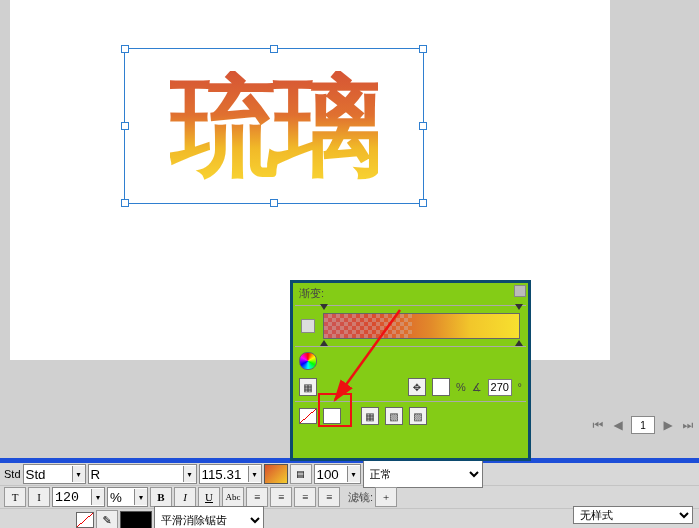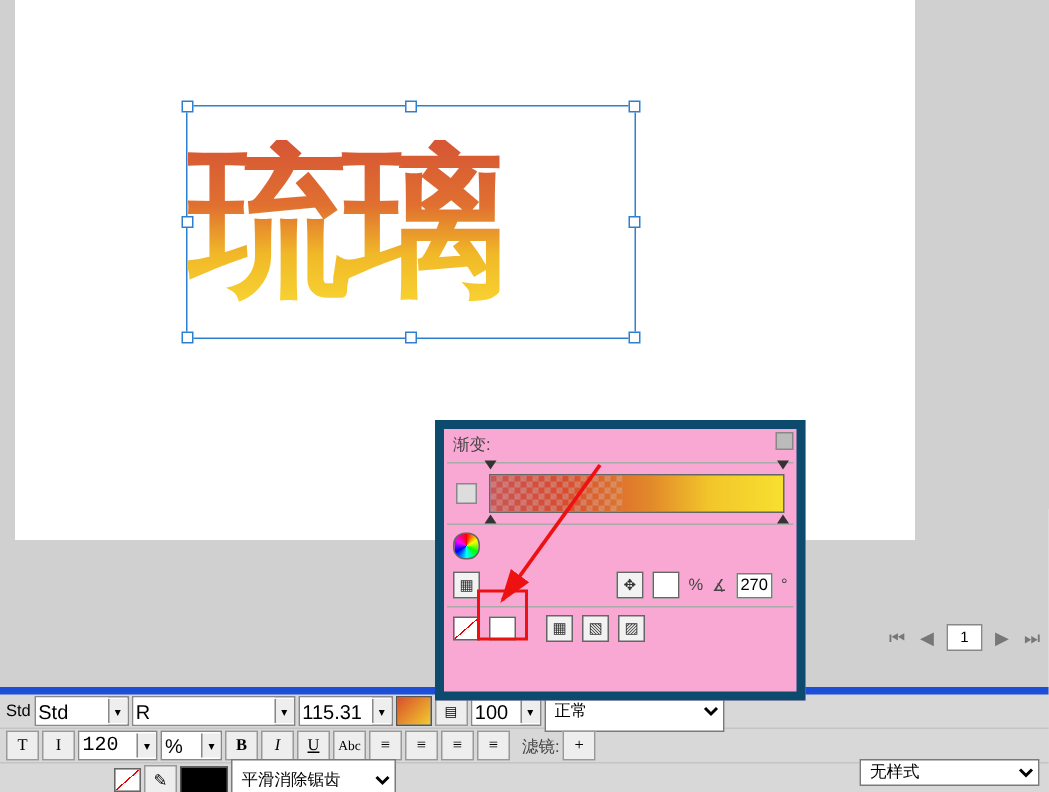--- a/index.html
+++ b/index.html
@@ -1,24 +1,24 @@
 <!DOCTYPE html>
 <html><head>
 <meta charset="utf-8">
 <style>
   html, body { margin:0; padding:0; width:699px; height:528px; background:#d0d0d0; font-family:"Microsoft YaHei", Arial, sans-serif; font-size:11px; overflow:hidden; color:#000; }
   .canvas-area { position:absolute; left:10px; top:0; width:600px; height:360px; background:#fff; }
-  .text-frame { position:absolute; left:114px; top:70px; width:298px; height:154px; border:1px solid #2f7fd0; background:transparent; display:flex; align-items:center; justify-content:flex-start; }
+  .text-frame { position:absolute; left:114px; top:48px; width:298px; height:154px; border:1px solid #2f7fd0; background:transparent; display:flex; align-items:center; justify-content:center; }
   .text-frame .txt { font-size:110px; font-weight:bold; line-height:1; background:linear-gradient(to bottom,#d65535 0%,#e07030 40%,#f1b928 70%,#f8d332 100%); -webkit-background-clip:text; background-clip:text; color:transparent; letter-spacing:-6px; }
   .handle { position:absolute; width:6px; height:6px; background:#fff; border:1px solid #2f7fd0; }
   .h-tl { left:-4px; top:-4px; } .h-tr { right:-4px; top:-4px; } .h-bl { left:-4px; bottom:-4px; } .h-br { right:-4px; bottom:-4px; }
   .h-tm { left:50%; margin-left:-4px; top:-4px; } .h-bm { left:50%; margin-left:-4px; bottom:-4px; }
   .h-ml { left:-4px; top:50%; margin-top:-4px; } .h-mr { right:-4px; top:50%; margin-top:-4px; }
 
-  .gradient-panel { position:absolute; left:290px; top:280px; width:235px; height:175px; background:#f9a8d4; border:6px solid #0c4a6e; z-index:5; }
+  .gradient-panel { position:absolute; left:290px; top:280px; width:235px; height:175px; background:#84cc16; border:3px solid #0c4a6e; z-index:5; }
   .row { display:flex; align-items:center; padding:3px 6px; gap:4px; }
   .lbl { color:#444; }
   select, input[type=text] { font-size:11px; border:1px solid #7a7a7a; background:#fff; height:17px; box-sizing:border-box; padding:0 2px; }
   .drop-wide { flex:1; }
   .sep { height:1px; background:#aaa; margin:1px 2px; }
   .grad-bar-row { display:flex; align-items:center; padding:6px 8px; gap:8px; }
   .lock { width:12px; height:12px; border:1px solid #888; background:#ddd; }
   .grad-bar { position:relative; flex:1; height:24px; background:linear-gradient(to right,#c55 0%,#d94b2e 25%,#e28a2a 55%,#f2c62b 75%,#f7e02f 100%); border:1px solid #666; }
   .checker { position:absolute; left:0; top:0; width:45%; height:100%; background-image:linear-gradient(45deg,#ccc 25%,transparent 25%,transparent 75%,#ccc 75%),linear-gradient(45deg,#ccc 25%,transparent 25%,transparent 75%,#ccc 75%); background-size:8px 8px; background-position:0 0,4px 4px; opacity:.35; }
   .stop { position:absolute; width:8px; height:8px; top:-10px; }

